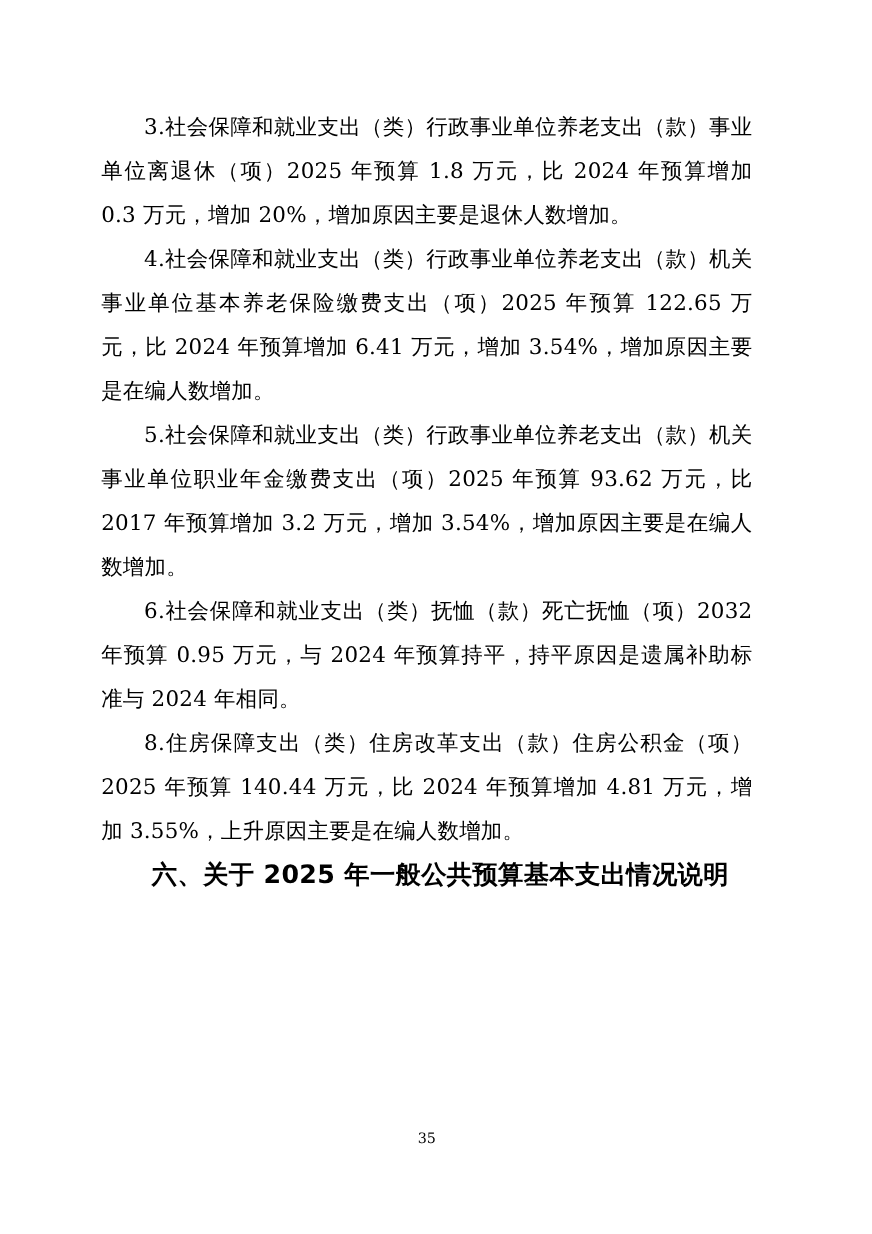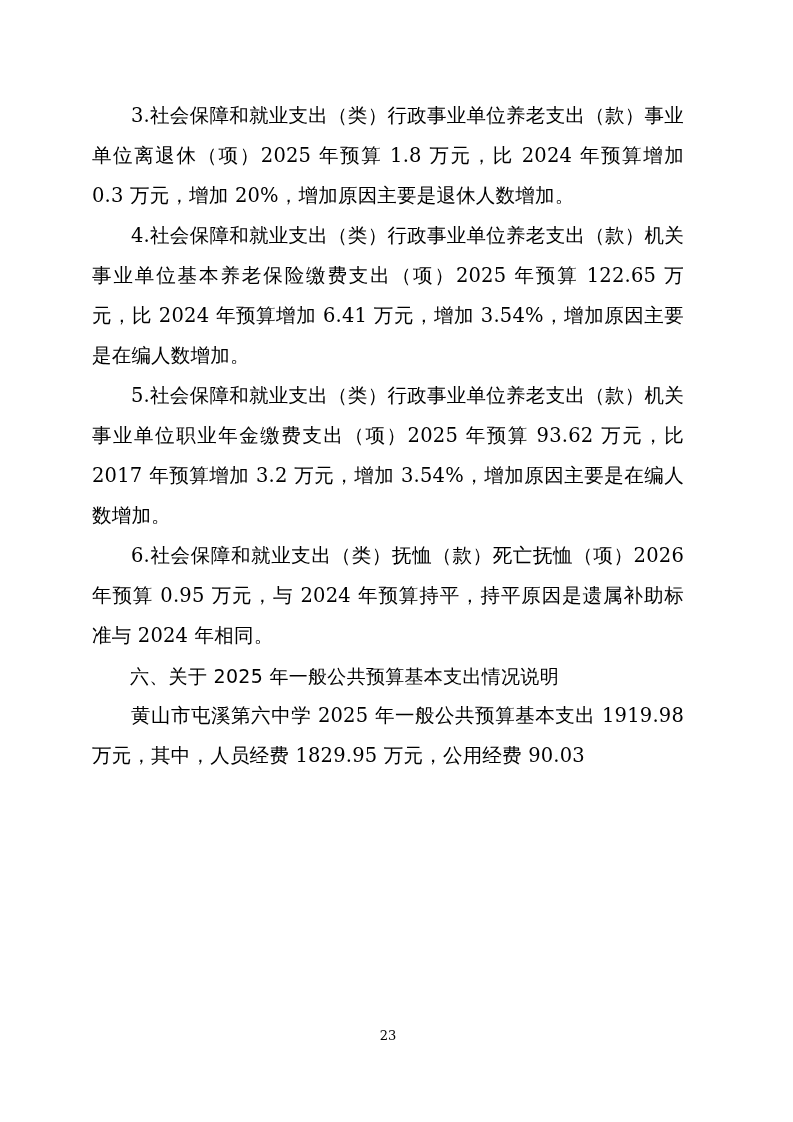--- a/index.html
+++ b/index.html
@@ -31,23 +31,23 @@
     text-justify: inter-ideograph;
     letter-spacing: 0.2px;
   }
   .para {
     margin: 0 0 0 0;
     text-indent: 2em;
   }
   .heading {
     margin: 0;
     text-indent: 2em;
-    font-weight: normal;
+    font-weight: bold;
     font-family: "DejaVu Sans", "Liberation Sans", sans-serif;
-    font-size: 19px;
+    font-size: 23px;
     line-height: 40px;
     letter-spacing: 0.3px;
   }
   .page-number {
     position: absolute;
     left: 0;
     right: 0;
     top: 1028px;
     text-align: center;
     font-size: 13px;
@@ -56,18 +56,18 @@
   }
 </style>
 </head>
 <body>
 
 <div class="page">
   <div class="doc-body">
     <p class="para">3.社会保障和就业支出（类）行政事业单位养老支出（款）事业单位离退休（项）2025 年预算 1.8 万元，比 2024 年预算增加 0.3 万元，增加 20%，增加原因主要是退休人数增加。</p>
     <p class="para">4.社会保障和就业支出（类）行政事业单位养老支出（款）机关事业单位基本养老保险缴费支出（项）2025 年预算 122.65 万元，比 2024 年预算增加 6.41 万元，增加 3.54%，增加原因主要是在编人数增加。</p>
     <p class="para">5.社会保障和就业支出（类）行政事业单位养老支出（款）机关事业单位职业年金缴费支出（项）2025 年预算 93.62 万元，比 2017 年预算增加 3.2 万元，增加 3.54%，增加原因主要是在编人数增加。</p>
-    <p class="para">6.社会保障和就业支出（类）抚恤（款）死亡抚恤（项）2026 年预算 0.95 万元，与 2024 年预算持平，持平原因是遗属补助标准与 2024 年相同。</p>
+    <p class="para">6.社会保障和就业支出（类）抚恤（款）死亡抚恤（项）2032 年预算 0.95 万元，与 2024 年预算持平，持平原因是遗属补助标准与 2024 年相同。</p>
+    <p class="para">8.住房保障支出（类）住房改革支出（款）住房公积金（项）2025 年预算 140.44 万元，比 2024 年预算增加 4.81 万元，增加 3.55%，上升原因主要是在编人数增加。</p>
     <p class="heading">六、关于 2025 年一般公共预算基本支出情况说明</p>
-    <p class="para">黄山市屯溪第六中学 2025 年一般公共预算基本支出 1919.98 万元，其中，人员经费 1829.95 万元，公用经费 90.03</p>
   </div>
-  <div class="page-number">23</div>
+  <div class="page-number">35</div>
 </div>
 
 </body></html>

